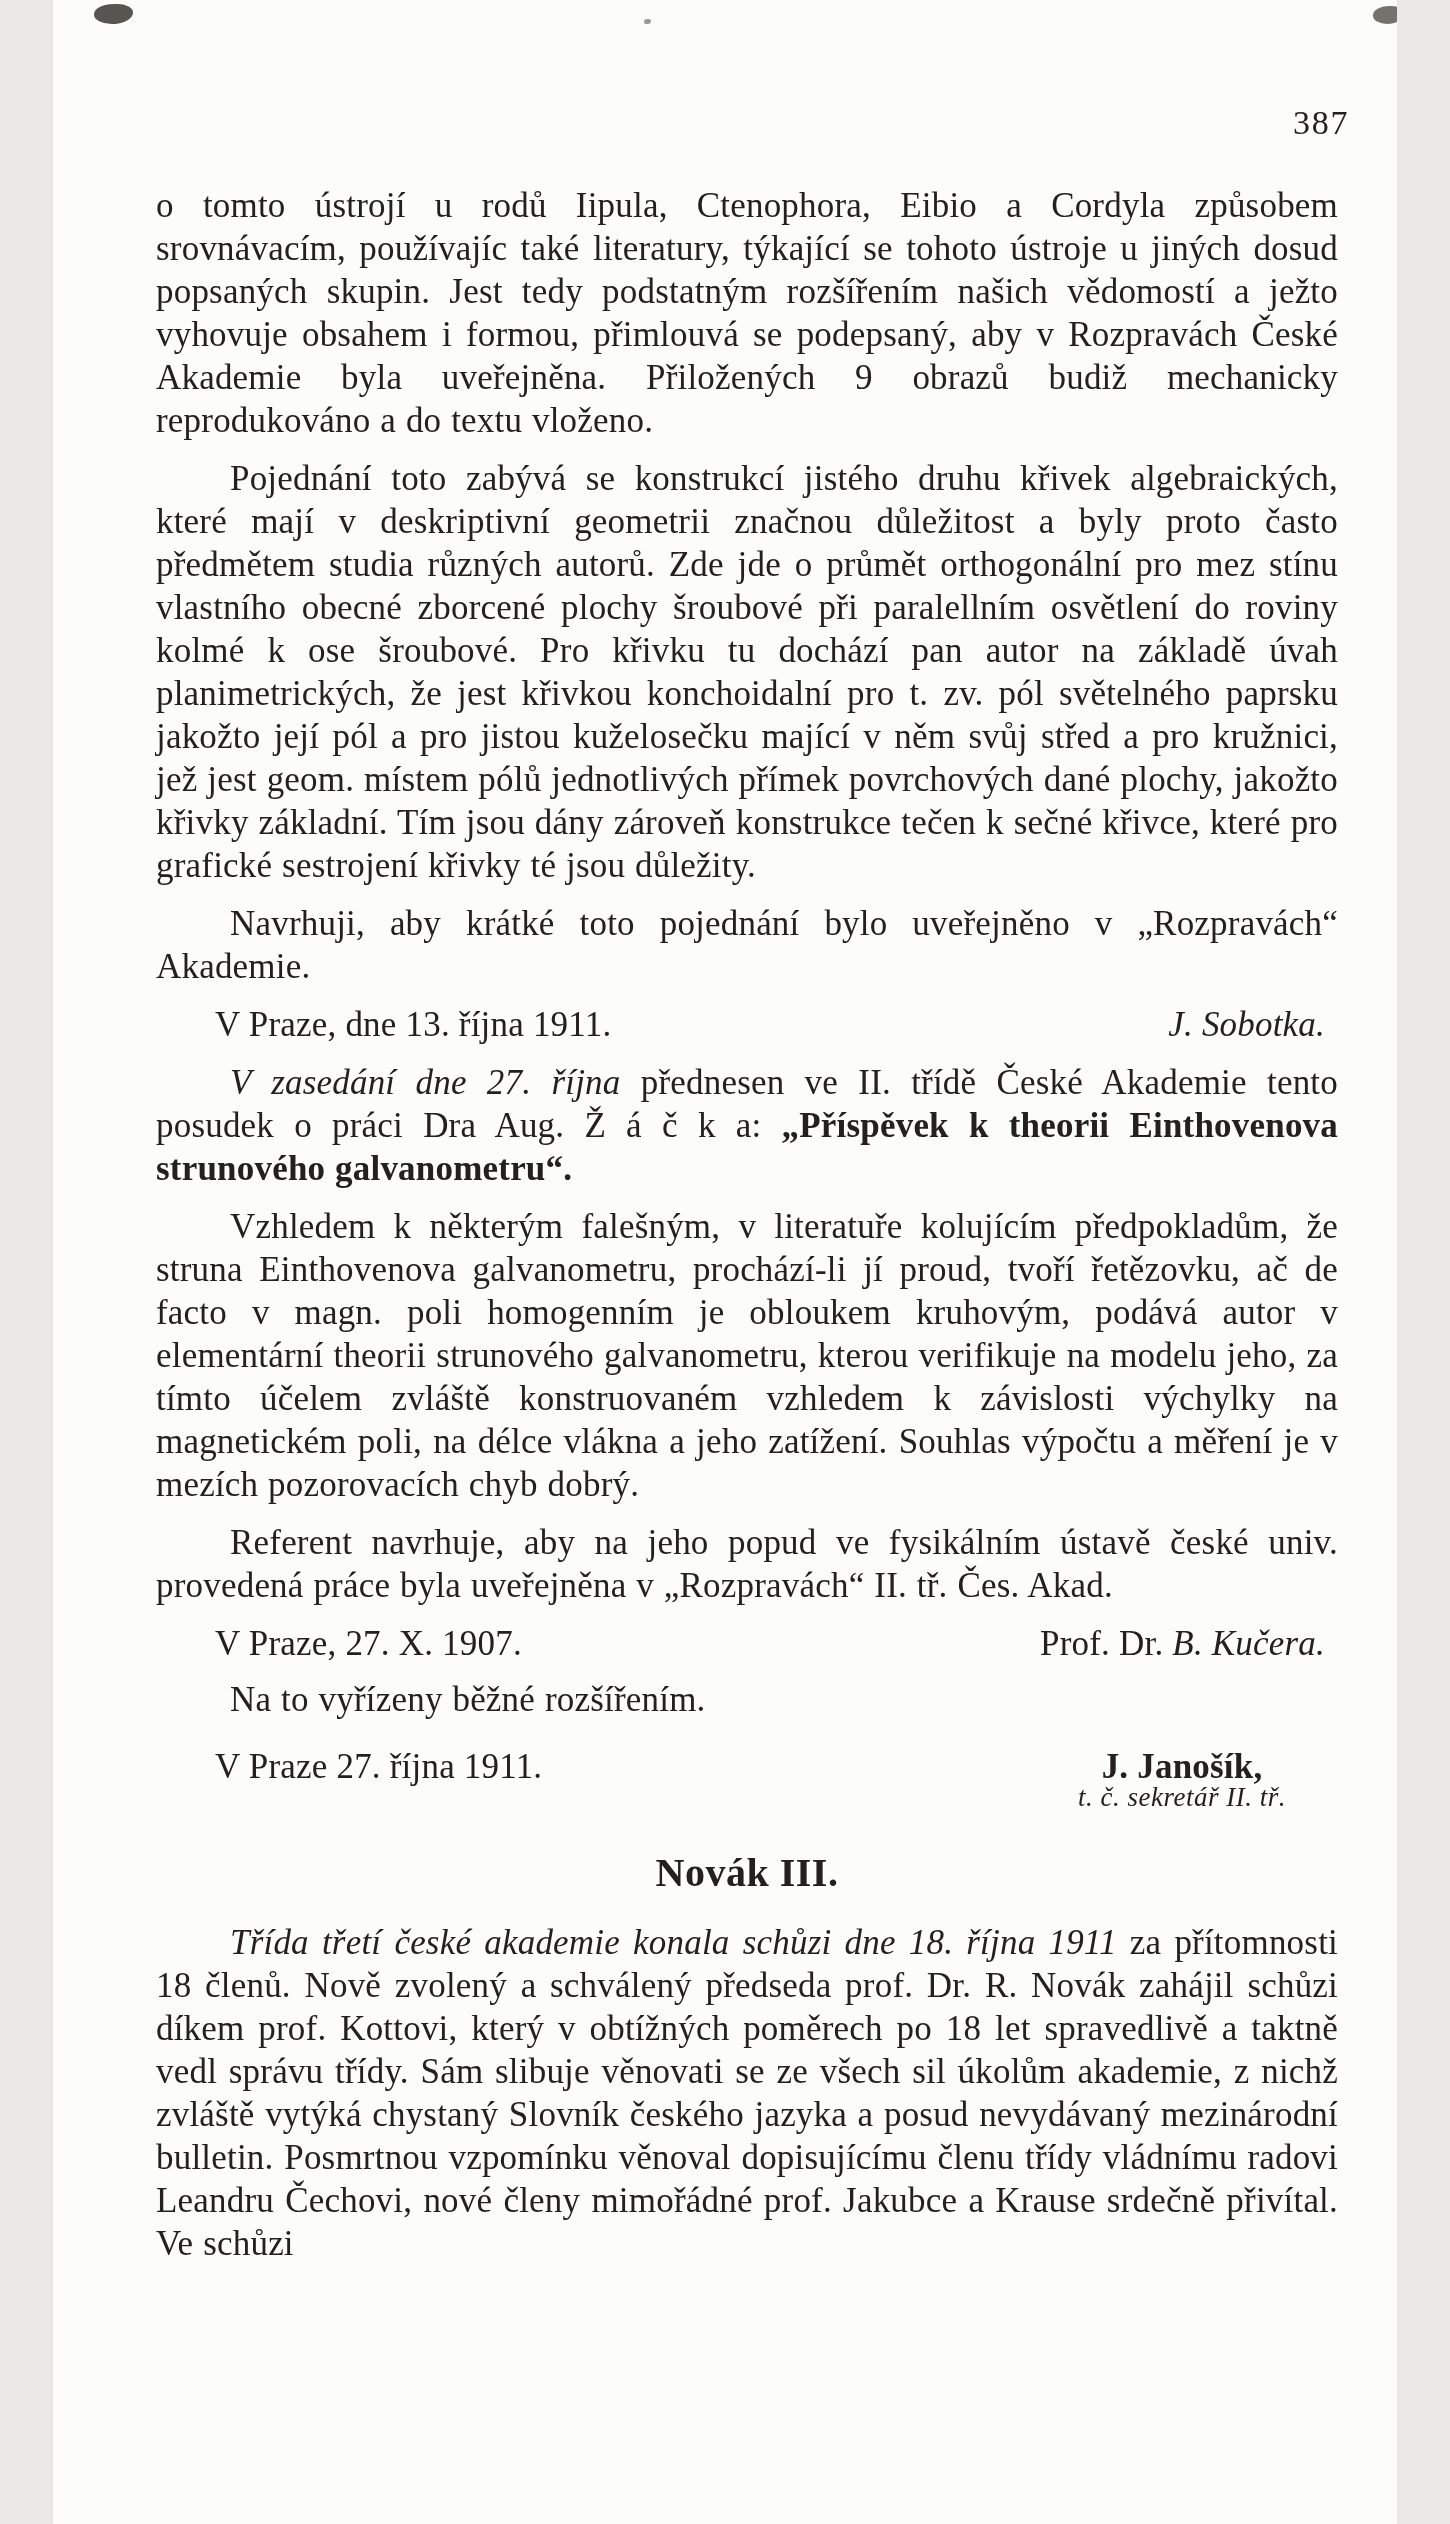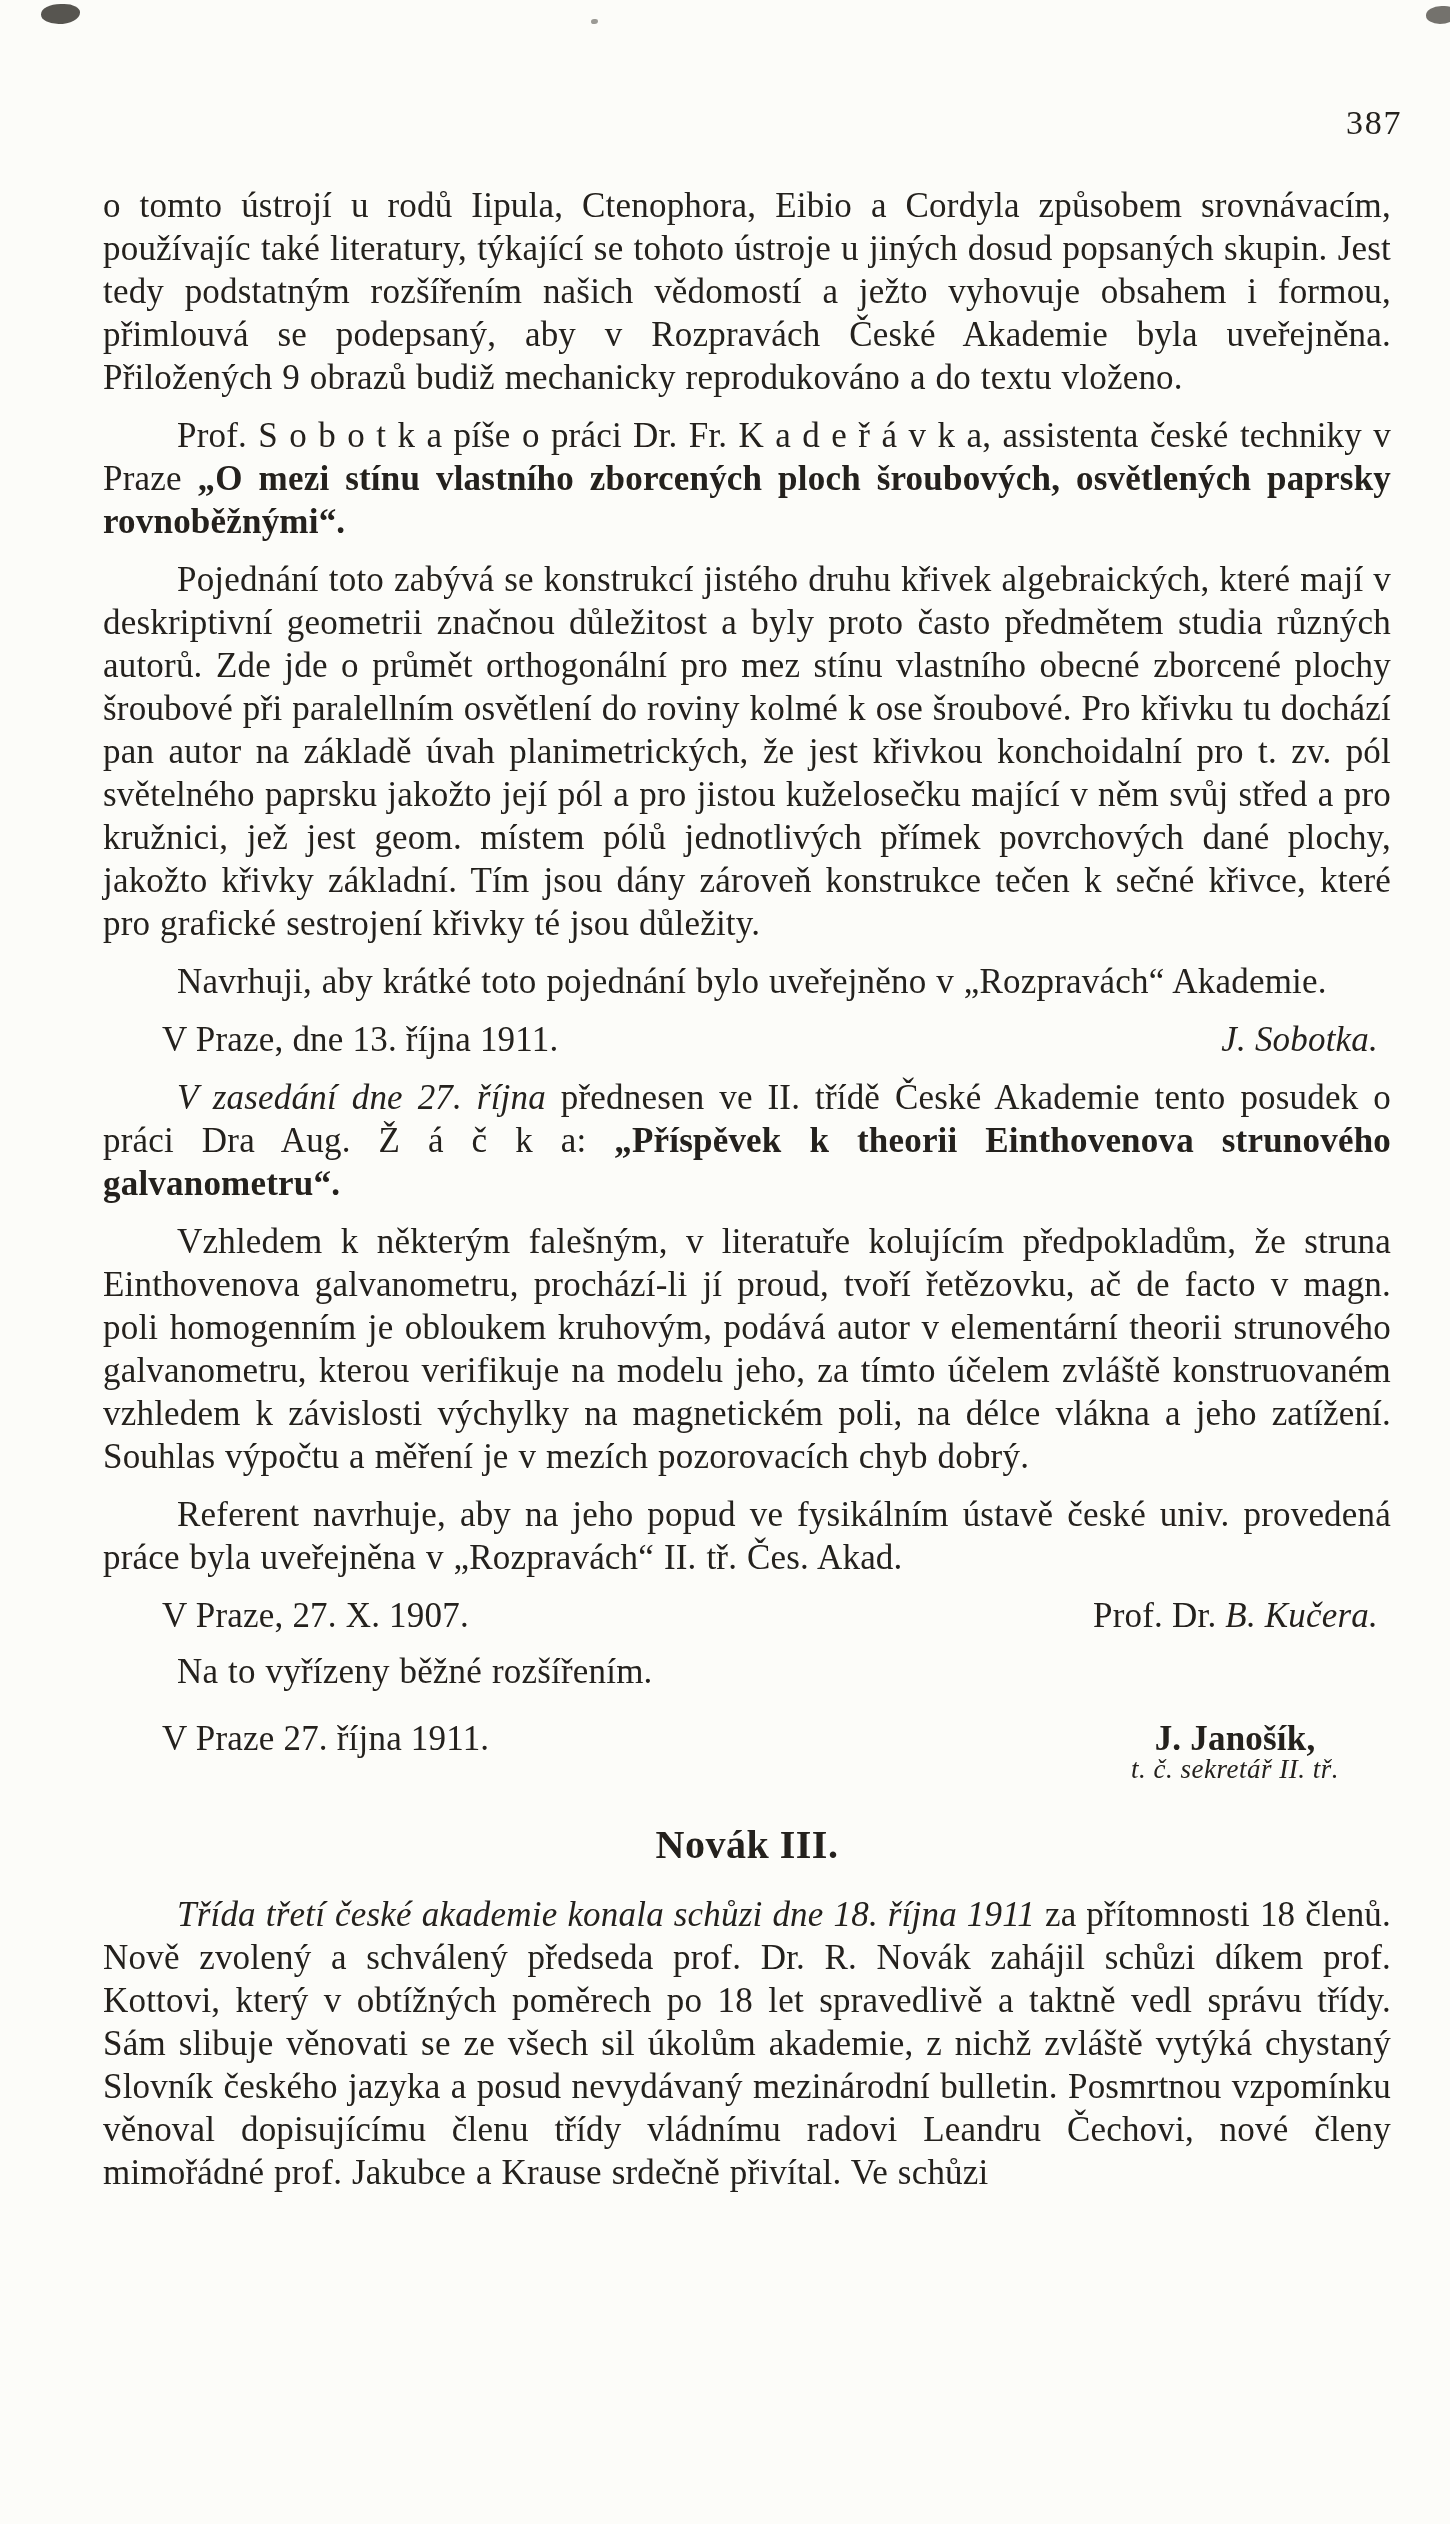--- a/index.html
+++ b/index.html
@@ -2,21 +2,21 @@
 <html style="font-size:15px"><head>
 <meta charset="utf-8">
 <style>
   html, body {
     margin: 0;
     padding: 0;
     background: #e9e8e4;
   }
   .page {
     position: relative;
-    width: 1450px;
+    width: 1344px;
     height: 2525px;
     margin: 0 auto;
     background: #fcfcf9;
     overflow: hidden;
     font-family: "Liberation Serif", "DejaVu Serif", serif;
     color: #24211d;
   }
   .page-inner {
     padding: 104px 44px 0 88px;
   }
@@ -89,21 +89,20 @@
 <body>
 
 <div class="page">
   <div class="artifact artifact-tl"></div>
   <div class="artifact artifact-tr"></div>
   <div class="artifact artifact-speck"></div>
   <div class="page-inner">
     <div class="pagenum">387</div>
     <div class="doc">
         <p class="para"><span class="run-n">o tomto ústrojí u rodů Iipula, Ctenophora, Eibio a Cordyla způsobem srovnávacím, používajíc také literatury, týkající se tohoto ústroje u jiných dosud popsaných skupin. Jest tedy podstatným rozšířením našich vědomostí a ježto vyhovuje obsahem i formou, přimlouvá se podepsaný, aby v Rozpravách České Akademie byla uveřejněna. Přiložených 9 obrazů budiž mechanicky reprodukováno a do textu vloženo.</span></p>
-        <p class="para indent"><span class="run-n">Prof. S o b o t k a píše o práci Dr. Fr. K a d e ř á v k a, assistenta české techniky v Praze </span><span class="run-b">„O mezi stínu vlastního zborcených ploch šroubových, osvětlených paprsky rovnoběžnými“.</span></p>
         <p class="para indent"><span class="run-n">Pojednání toto zabývá se konstrukcí jistého druhu křivek algebraických, které mají v deskriptivní geometrii značnou důležitost a byly proto často předmětem studia různých autorů. Zde jde o průmět orthogonální pro mez stínu vlastního obecné zborcené plochy šroubové při paralellním osvětlení do roviny kolmé k ose šroubové. Pro křivku tu dochází pan autor na základě úvah planimetrických, že jest křivkou konchoidalní pro t. zv. pól světelného paprsku jakožto její pól a pro jistou kuželosečku mající v něm svůj střed a pro kružnici, jež jest geom. místem pólů jednotlivých přímek povrchových dané plochy, jakožto křivky základní. Tím jsou dány zároveň konstrukce tečen k sečné křivce, které pro grafické sestrojení křivky té jsou důležity.</span></p>
         <p class="para indent"><span class="run-n">Navrhuji, aby krátké toto pojednání bylo uveřejněno v „Rozpravách“ Akademie.</span></p>
         <div class="dateline">
           <span class="dl-left"><span class="run-n">V Praze, dne 13. října 1911.</span></span>
           <span class="dl-right"><span class="run-i">J. Sobotka.</span></span>
         </div>
         <p class="para indent"><span class="run-i">V zasedání dne 27. října</span><span class="run-n"> přednesen ve II. třídě České Akademie tento posudek o práci Dra Aug. Ž á č k a: </span><span class="run-b">„Příspěvek k theorii Einthovenova strunového galvanometru“.</span></p>
         <p class="para indent"><span class="run-n">Vzhledem k některým falešným, v literatuře kolujícím předpokladům, že struna Einthovenova galvanometru, prochází-li jí proud, tvoří řetězovku, ač de facto v magn. poli homogenním je obloukem kruhovým, podává autor v elementární theorii strunového galvanometru, kterou verifikuje na modelu jeho, za tímto účelem zvláště konstruovaném vzhledem k závislosti výchylky na magnetickém poli, na délce vlákna a jeho zatížení. Souhlas výpočtu a měření je v mezích pozorovacích chyb dobrý.</span></p>
         <p class="para indent"><span class="run-n">Referent navrhuje, aby na jeho popud ve fysikálním ústavě české univ. provedená práce byla uveřejněna v „Rozpravách“ II. tř. Čes. Akad.</span></p>
         <div class="dateline">

